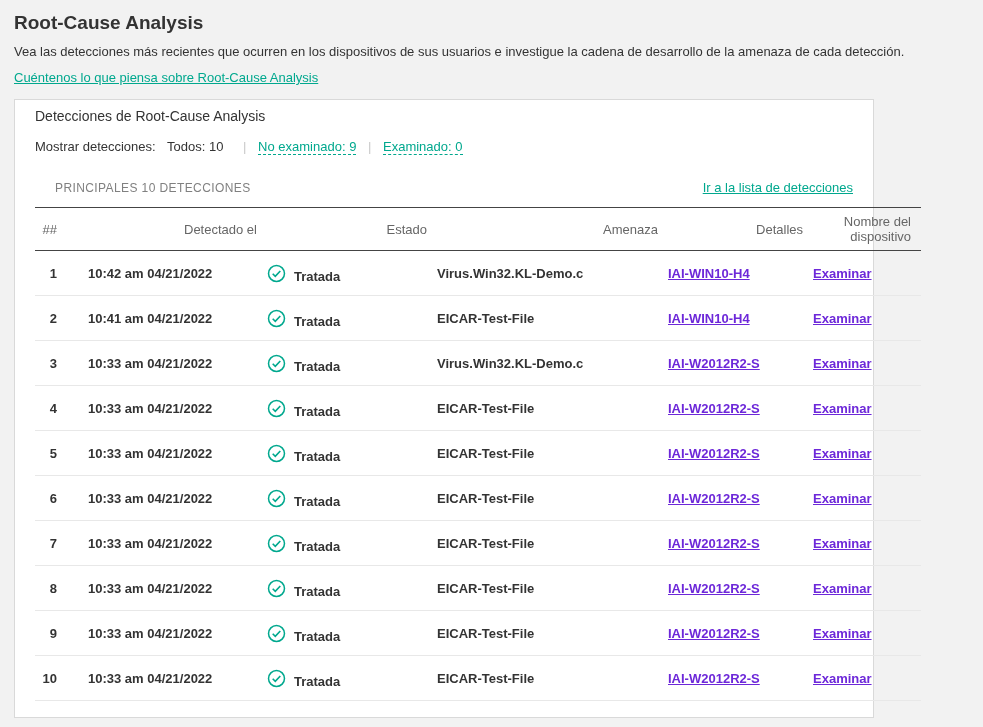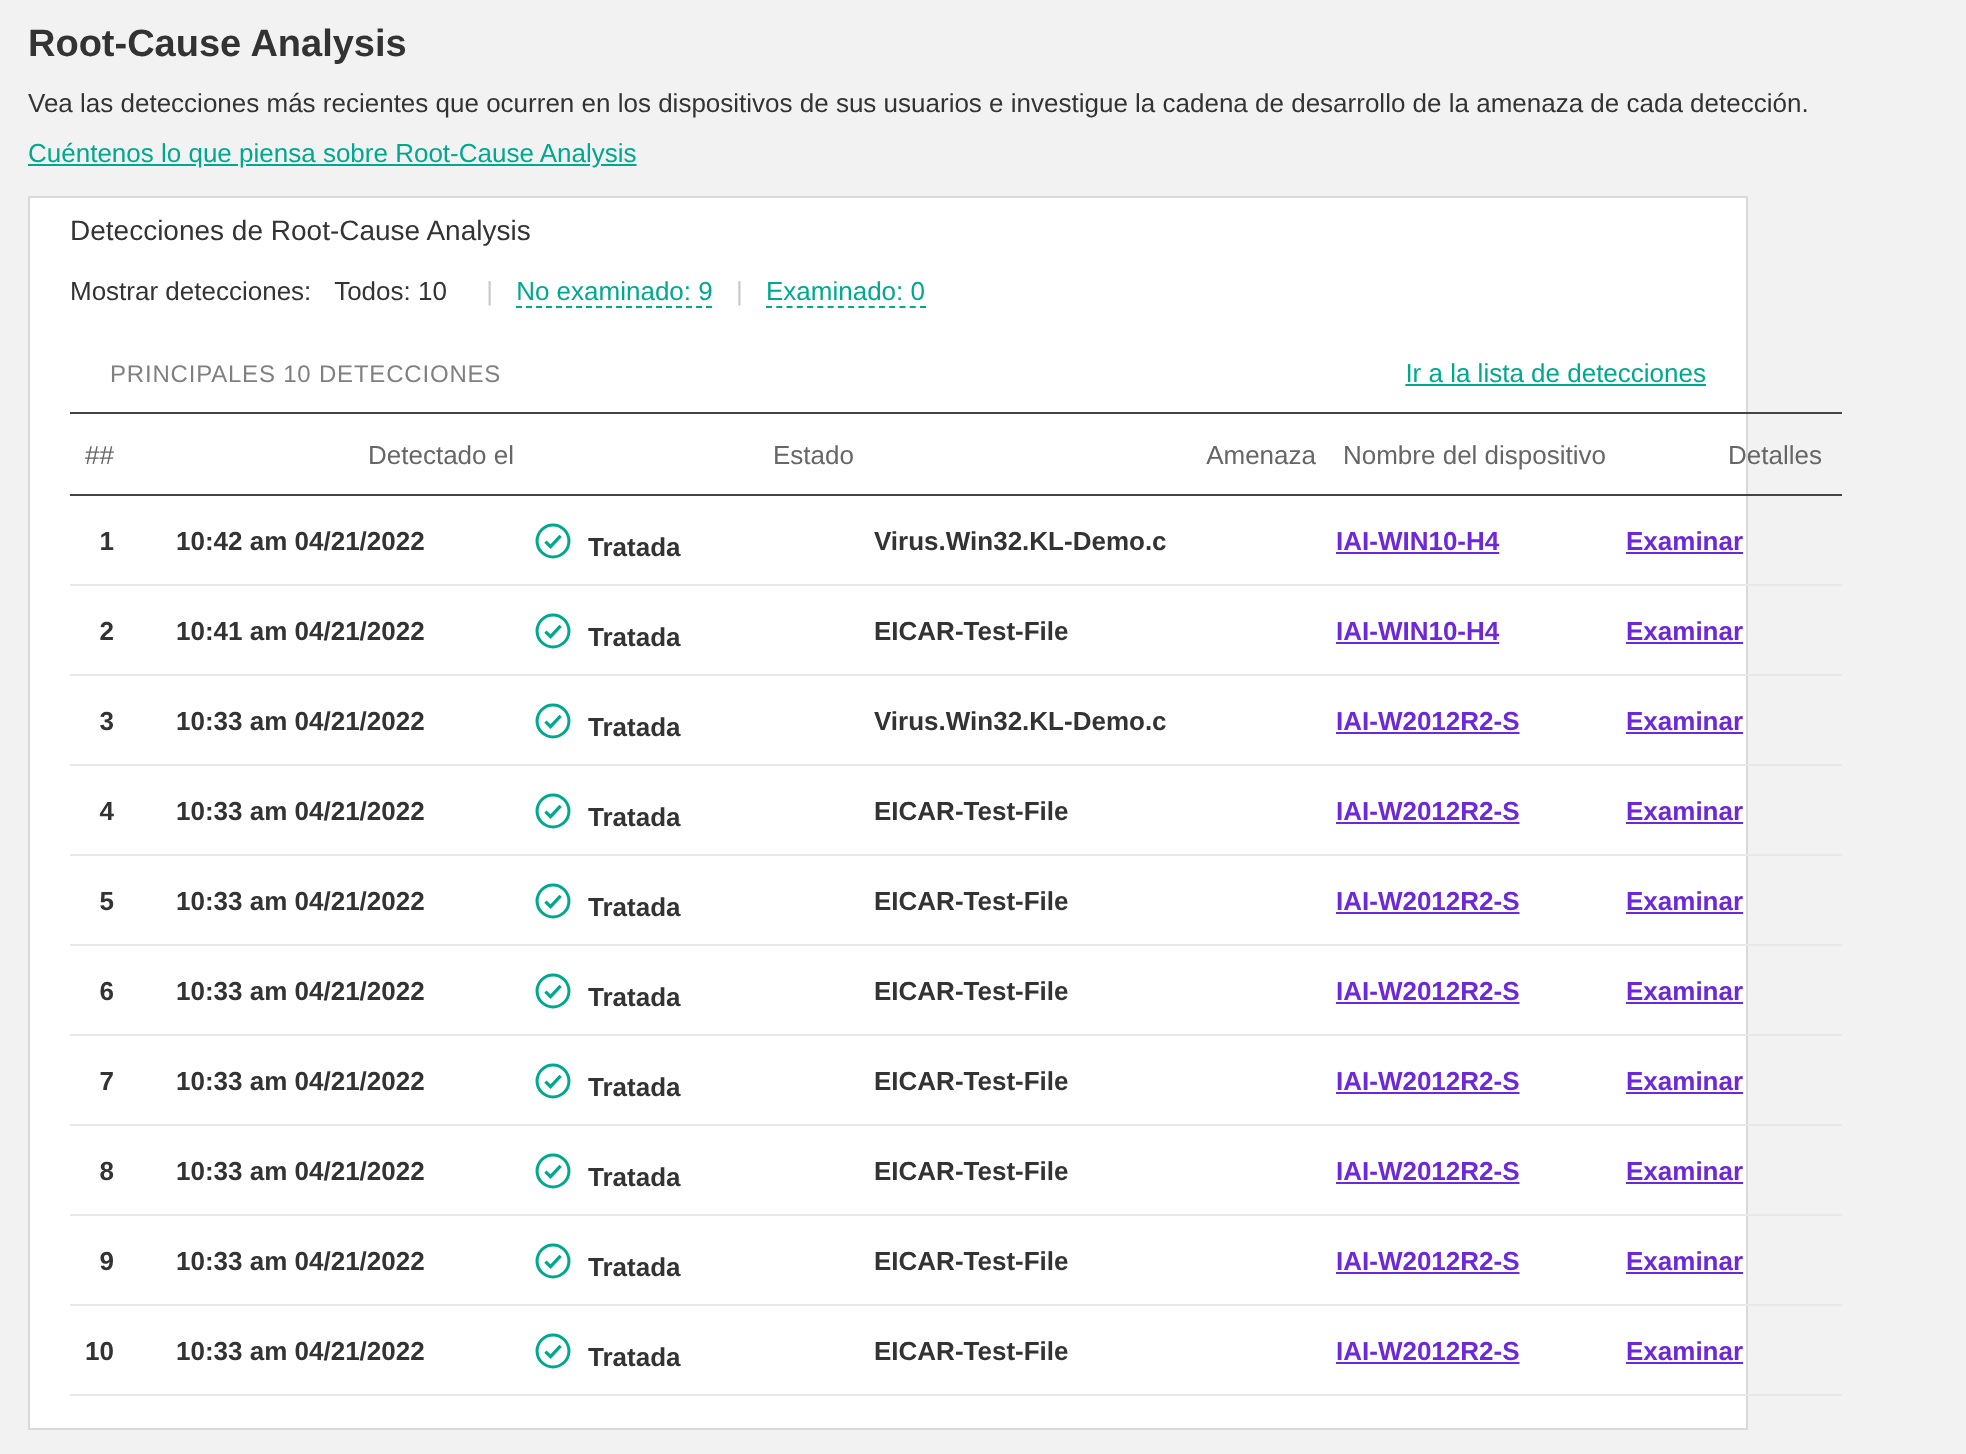--- a/index.html
+++ b/index.html
@@ -136,22 +136,22 @@
       <span class="table-caption">PRINCIPALES 10 DETECCIONES</span>
       <a class="list-link">Ir a la lista de detecciones</a>
     </div>
 
     <div class="rca-table">
       <div class="row thead-row">
         <div class="th num">##</div>
         <div class="th">Detectado el</div>
         <div class="th">Estado</div>
         <div class="th">Amenaza</div>
+        <div class="th">Detalles</div>
         <div class="th">Nombre del dispositivo</div>
-        <div class="th">Detalles</div>
       </div>
       <div id="tbody">
   <div class="row body-row">
     <div class="cell num bold">1</div>
     <div class="cell bold">10:42 am 04/21/2022</div>
     <div class="cell status-cell">
       <span class="check-icon">
         <svg viewBox="0 0 20 20" width="19" height="19" aria-hidden="true">
           <circle cx="10" cy="10" r="8.4" fill="none" stroke="#00a88e" stroke-width="1.6"></circle>
           <path d="M6 10.3 L8.7 13 L14 7.3" fill="none" stroke="#00a88e" stroke-width="1.7"></path>

